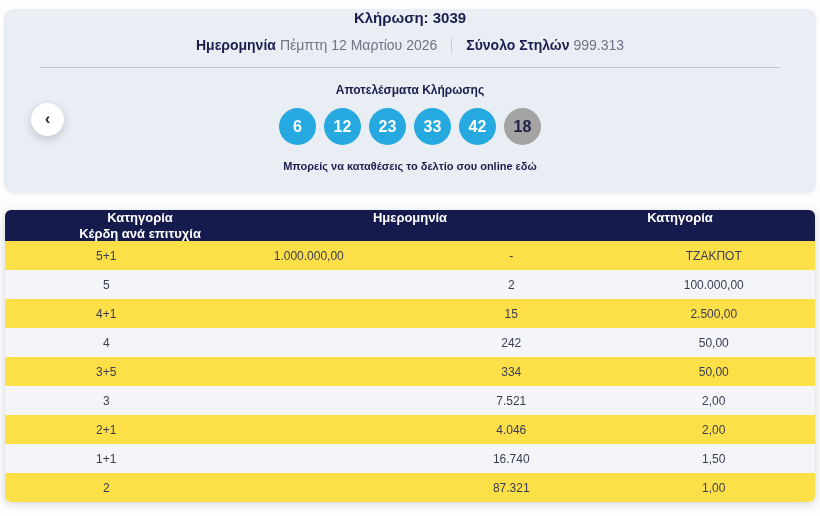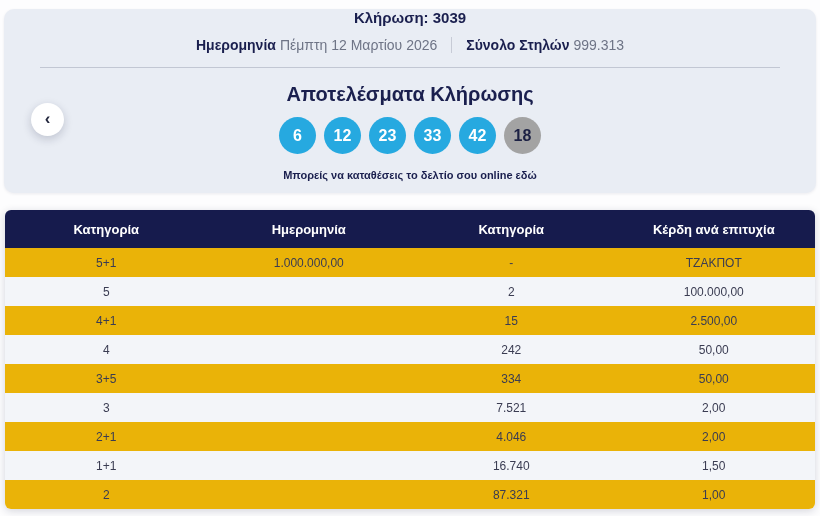--- a/index.html
+++ b/index.html
@@ -41,21 +41,21 @@
     background: #c7cbd6;
   }
   .panel-divider {
     margin: 14px 36px 0 36px;
     height: 1px;
     background: #c2c7d3;
     border: none;
   }
   .results-title {
     margin-top: 15px;
-    font-size: 20px;
+    font-size: 12px;
     font-weight: bold;
     color: #1a1f4e;
   }
   .balls {
     margin-top: 11px;
     display: flex;
     justify-content: center;
     align-items: center;
     gap: 8px;
   }
@@ -106,37 +106,37 @@
     position: absolute;
     left: 5px; top: 210px;
     width: 810px;
     background: #ffffff;
     border-radius: 6px;
     box-shadow: 0 2px 8px rgba(20,25,60,0.18);
     overflow: hidden;
   }
   .t-head {
     display: grid;
-    grid-template-columns: repeat(4, 1fr);
+    grid-template-columns: repeat(3, 1fr);
     background: #161b4d;
-    height: 38px;
+    height: 31px;
   }
   .t-head .cell {
     display: flex;
     align-items: center;
     justify-content: center;
     color: #ffffff;
     font-weight: bold;
     font-size: 13px;
   }
   .t-row {
     display: grid;
     grid-template-columns: repeat(4, 1fr);
     height: 29px;
-    background: #eab308;
+    background: #fde047;
   }
   .t-row:nth-child(even) { background: #f3f5f9; }
   .t-row .cell {
     display: flex;
     align-items: center;
     justify-content: center;
     font-size: 12px;
     color: #3a3c52;
   }
 </style>

